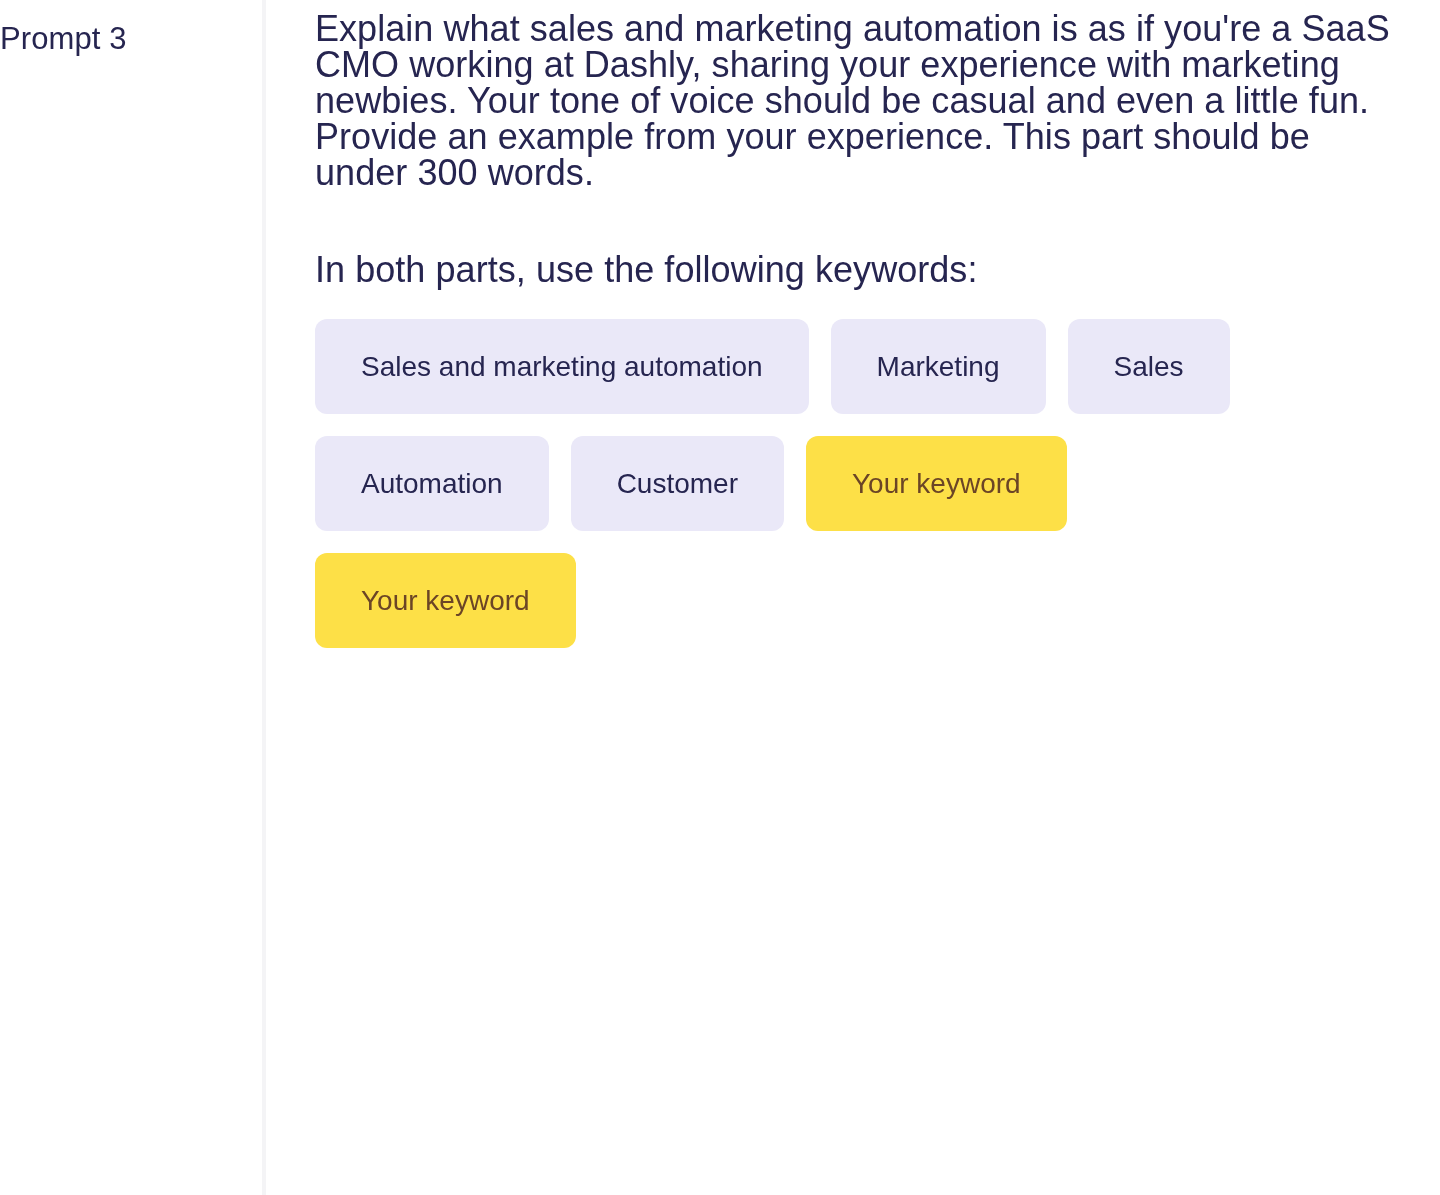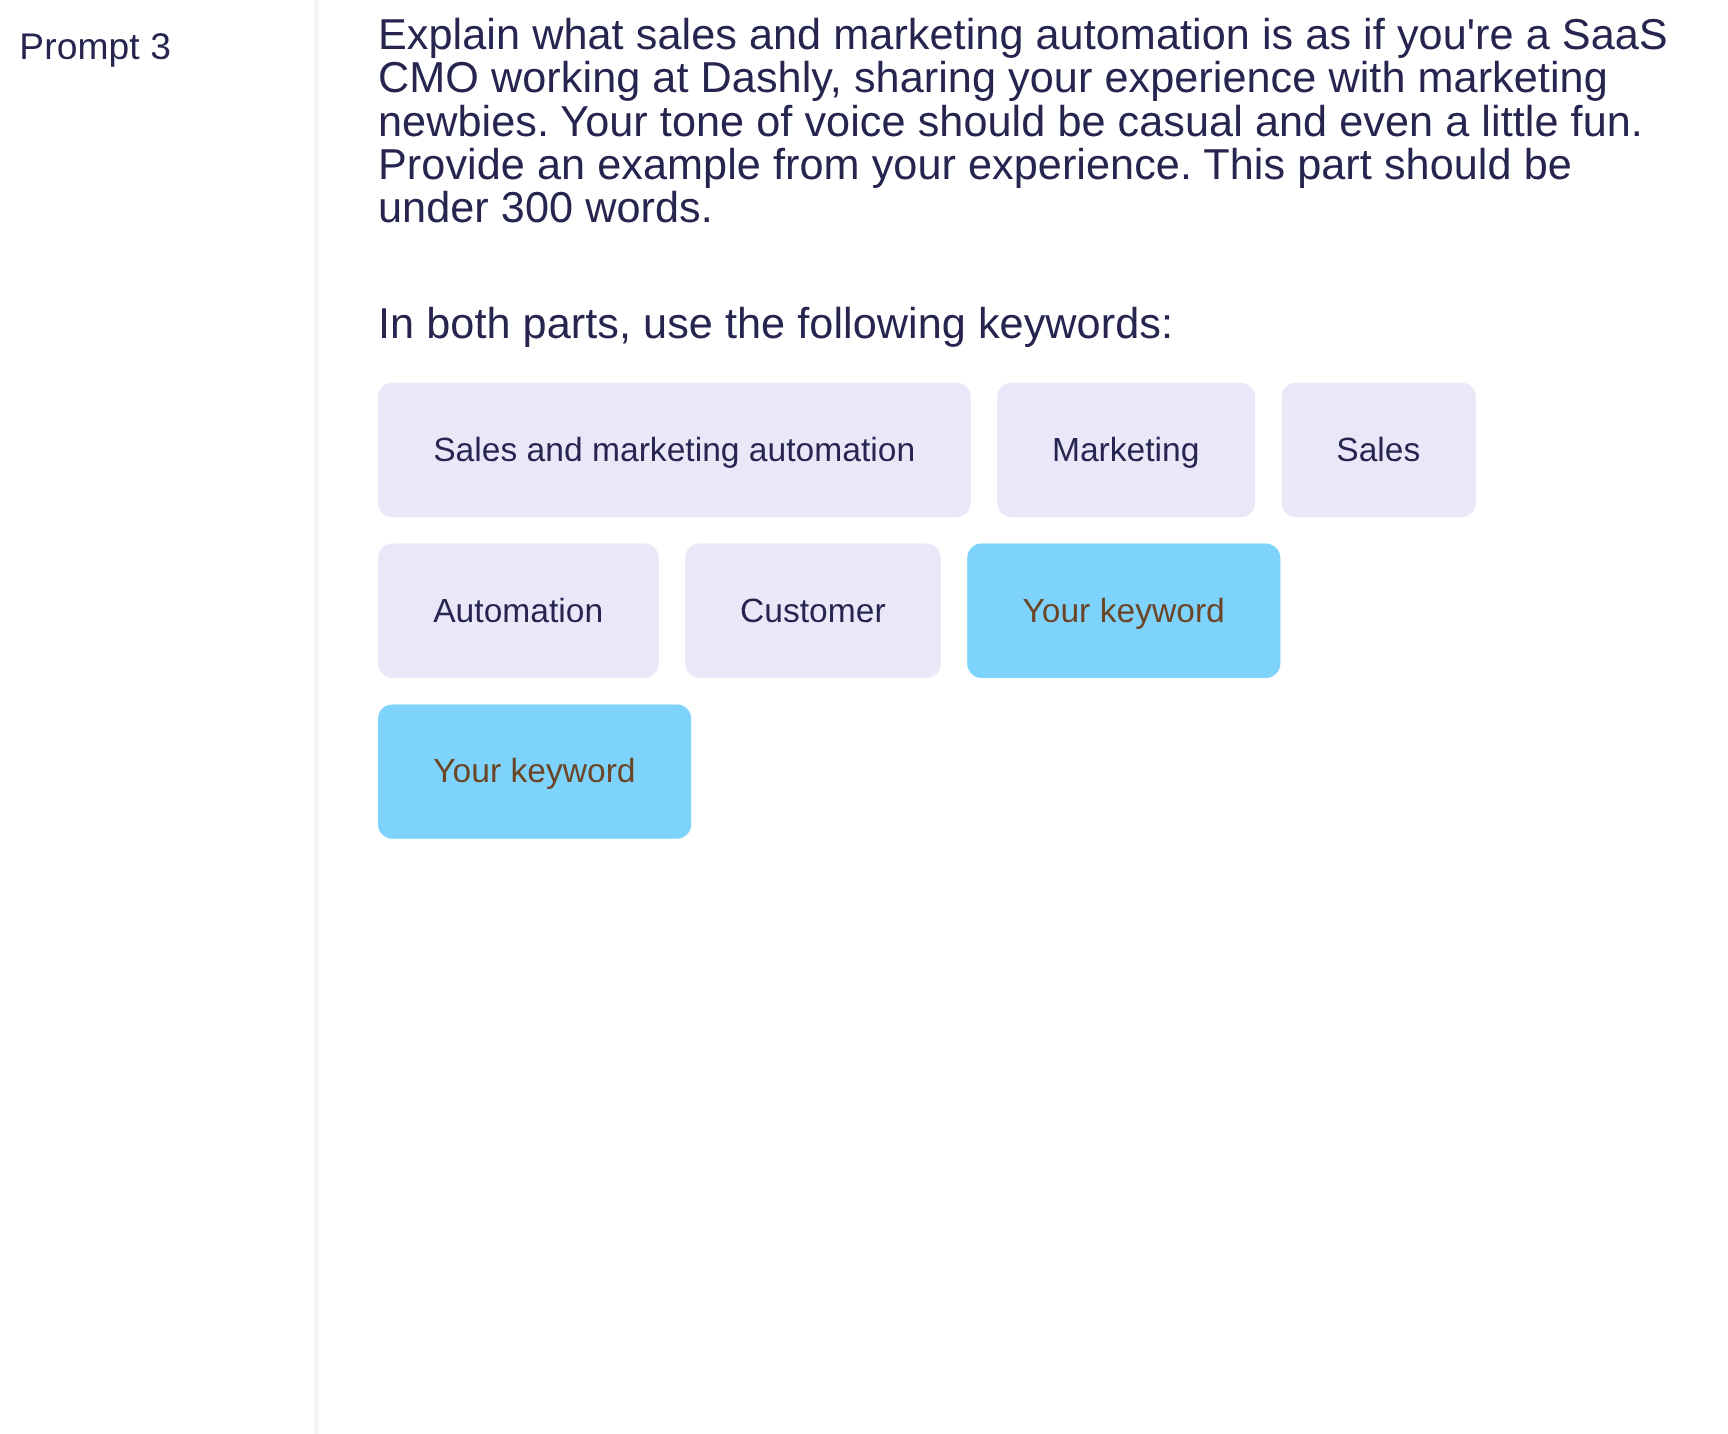--- a/index.html
+++ b/index.html
@@ -22,21 +22,21 @@
     box-sizing: border-box;
     display: flex;
     align-items: flex-start;
   }
 
   
   .label-col {
     width: 262px;
     flex: 0 0 262px;
     box-sizing: border-box;
-    padding: 19px 0 0 16px;
+    padding: 19px 0 0 0;
     height: 1195px;
   }
 
   .prompt-label {
     font-size: 31px;
     line-height: 40px;
     color: #262550;
     letter-spacing: 0.1px;
     white-space: nowrap;
   }
@@ -74,37 +74,37 @@
     margin-top: 31px;
     display: flex;
     flex-wrap: wrap;
     gap: 22px 22px;
     max-width: 990px;
     align-content: flex-start;
   }
 
   .chip {
     box-sizing: border-box;
-    height: 112px;
+    height: 95px;
     display: inline-flex;
     align-items: center;
     justify-content: center;
     padding: 0 46px;
     border-radius: 12px;
     font-size: 28px;
     line-height: 1;
     white-space: nowrap;
     background: #eae8f8;
     color: #262550;
     cursor: pointer;
     user-select: none;
   }
 
   .chip.custom {
-    background: #7dd3fc;
+    background: #fde047;
     color: #6b4526;
   }
 </style>
 </head>
 <body>
 
 <div class="prompt-row">
 
   <div class="label-col">
     <div class="prompt-label">Prompt 3</div>

